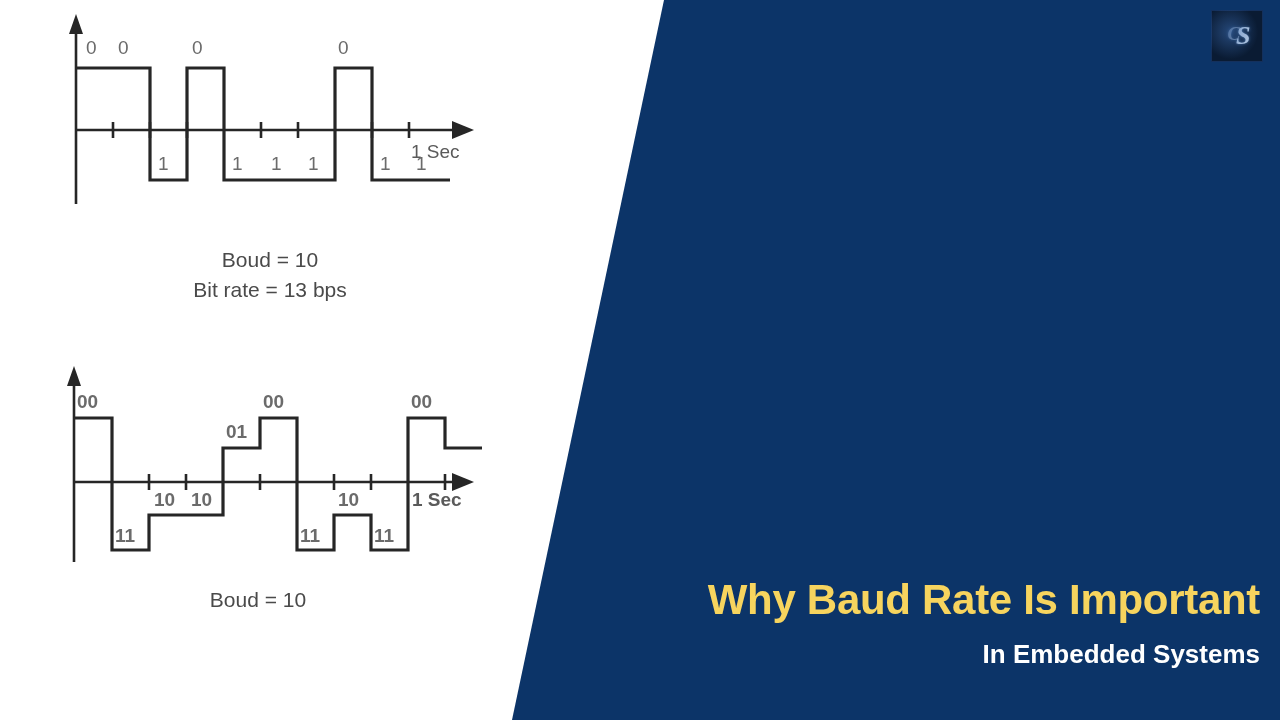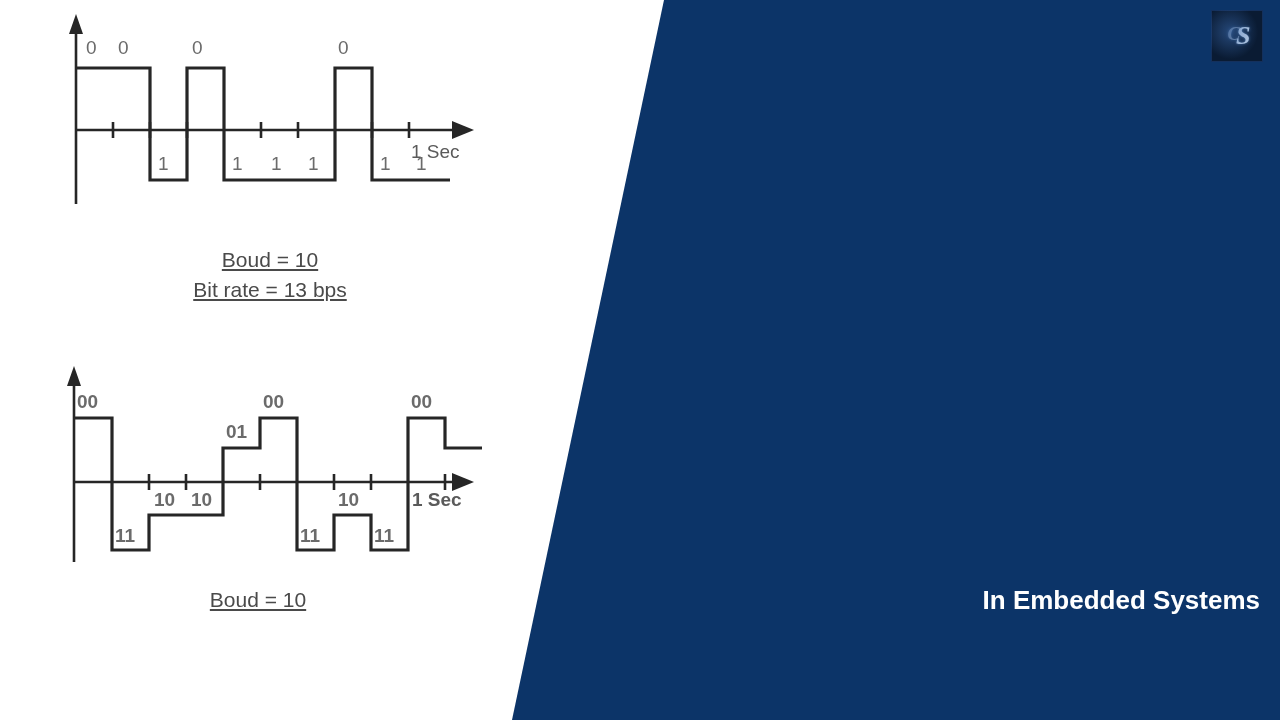--- a/index.html
+++ b/index.html
@@ -48,38 +48,38 @@
   .title-block{
     position:absolute;left:560px;top:578px;width:700px;
     text-align:right;
   }
   .title-main{
     font-size:42px;font-weight:bold;color:#f7d45e;
     line-height:1.06;letter-spacing:-.3px;white-space:nowrap;
   }
   .title-sub{
     font-size:26px;font-weight:bold;color:#ffffff;
-    line-height:1.25;margin-top:6px;white-space:nowrap;
+    line-height:1.25;margin-top:15px;white-space:nowrap;
   }
 
   
   .figure{position:absolute;}
   #figure-1{left:46px;top:8px;}
   #figure-2{left:46px;top:360px;font-weight:bold;}
   .figure svg{display:block;}
   .caption{
     text-align:center;
     color:#4a4a4a;
     font-size:21px;
     line-height:1.45;
     font-family:"Liberation Sans", sans-serif;
   }
   #caption-1{position:absolute;left:90px;top:245px;width:360px;}
   #caption-2{position:absolute;left:78px;top:585px;width:360px;}
-  .caption div{white-space:nowrap;text-decoration:underline;}
+  .caption div{white-space:nowrap;}
 
   .wf-label{
     font-family:"Liberation Sans", sans-serif;
     font-size:19px;
     fill:#6b6b6b;
   }
   .wf-label-sec{
     font-family:"Liberation Sans", sans-serif;
     font-size:19px;
     fill:#5a5a5a;
@@ -182,16 +182,17 @@
 
       <text class="wf-label-sec" x="366" y="146">1 Sec</text>
     </svg>
   </div>
 
   <div class="caption" id="caption-2">
     <div>Boud = 10</div>
   </div>
 
   <div class="title-block">
+    <div class="title-main">Why Baud Rate Is Important</div>
     <div class="title-sub">In Embedded Systems</div>
   </div>
 
 </div>
 
 </body></html>

